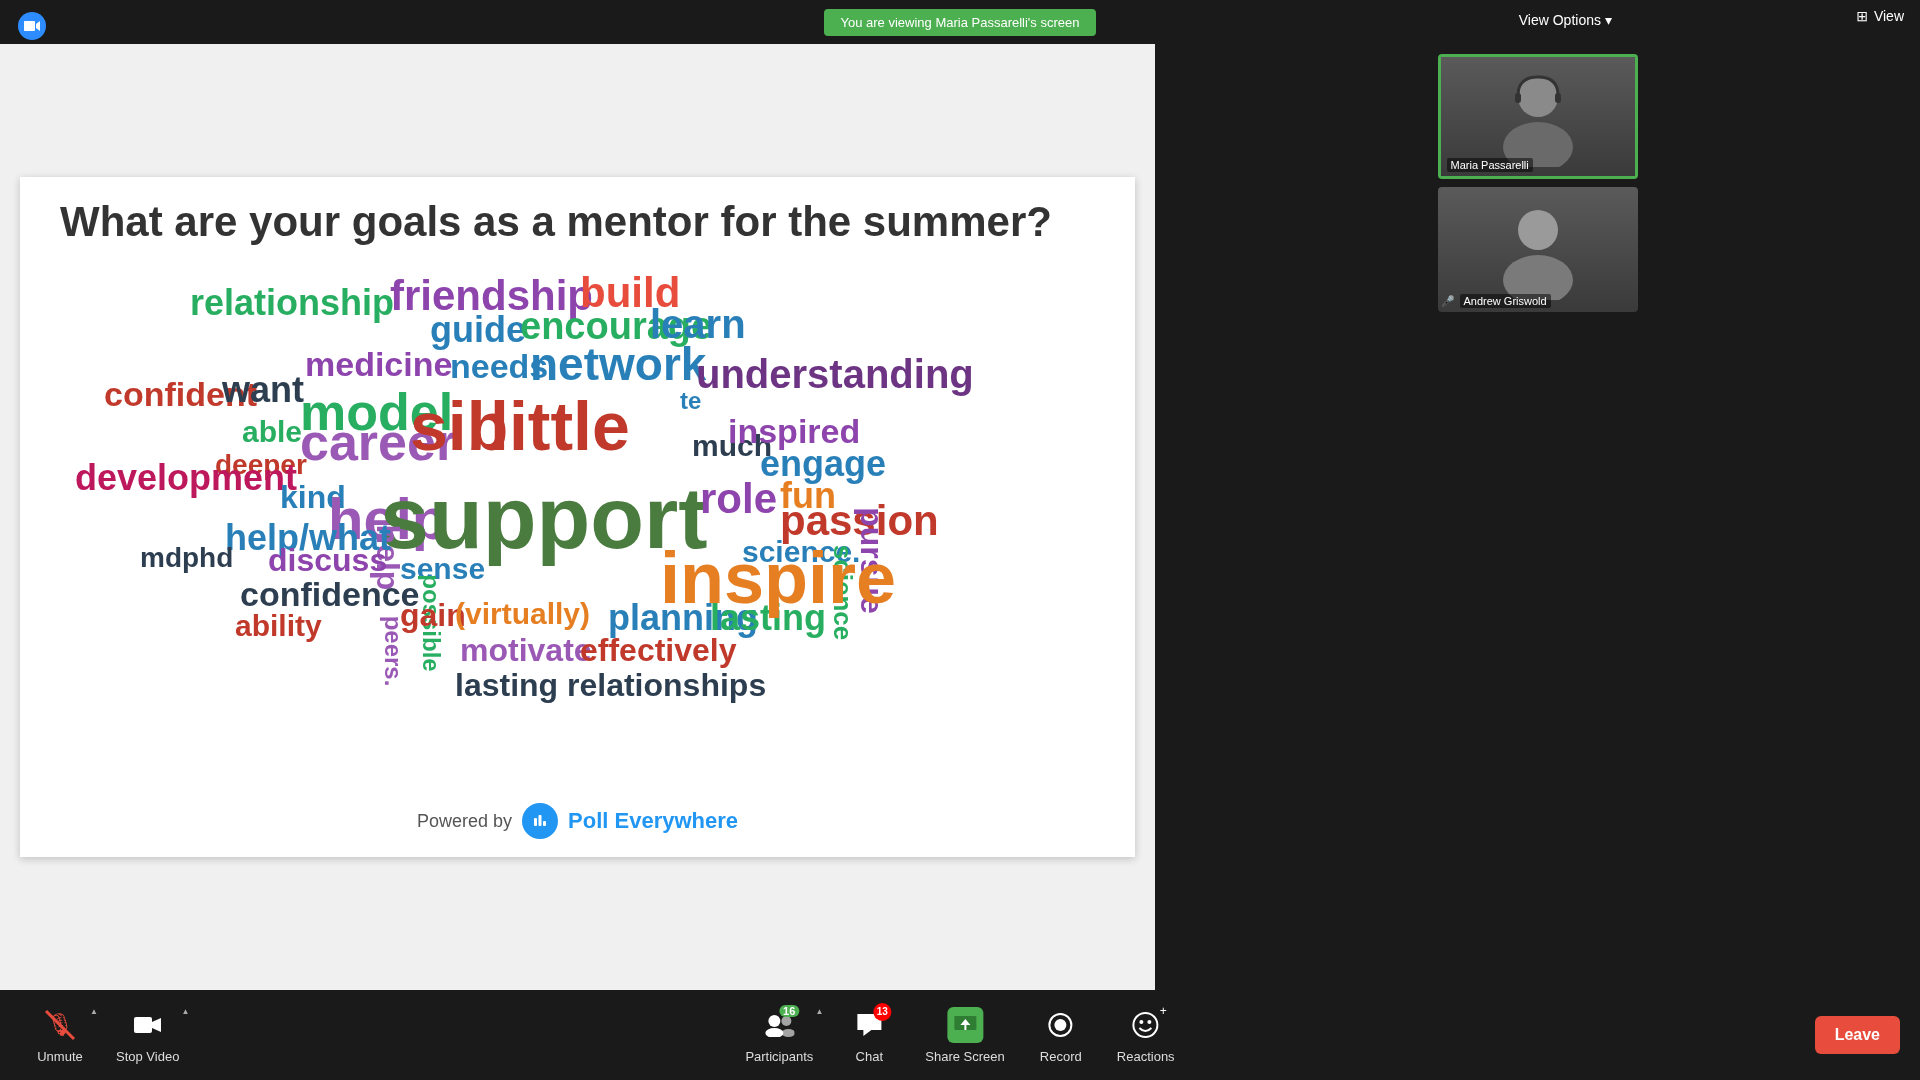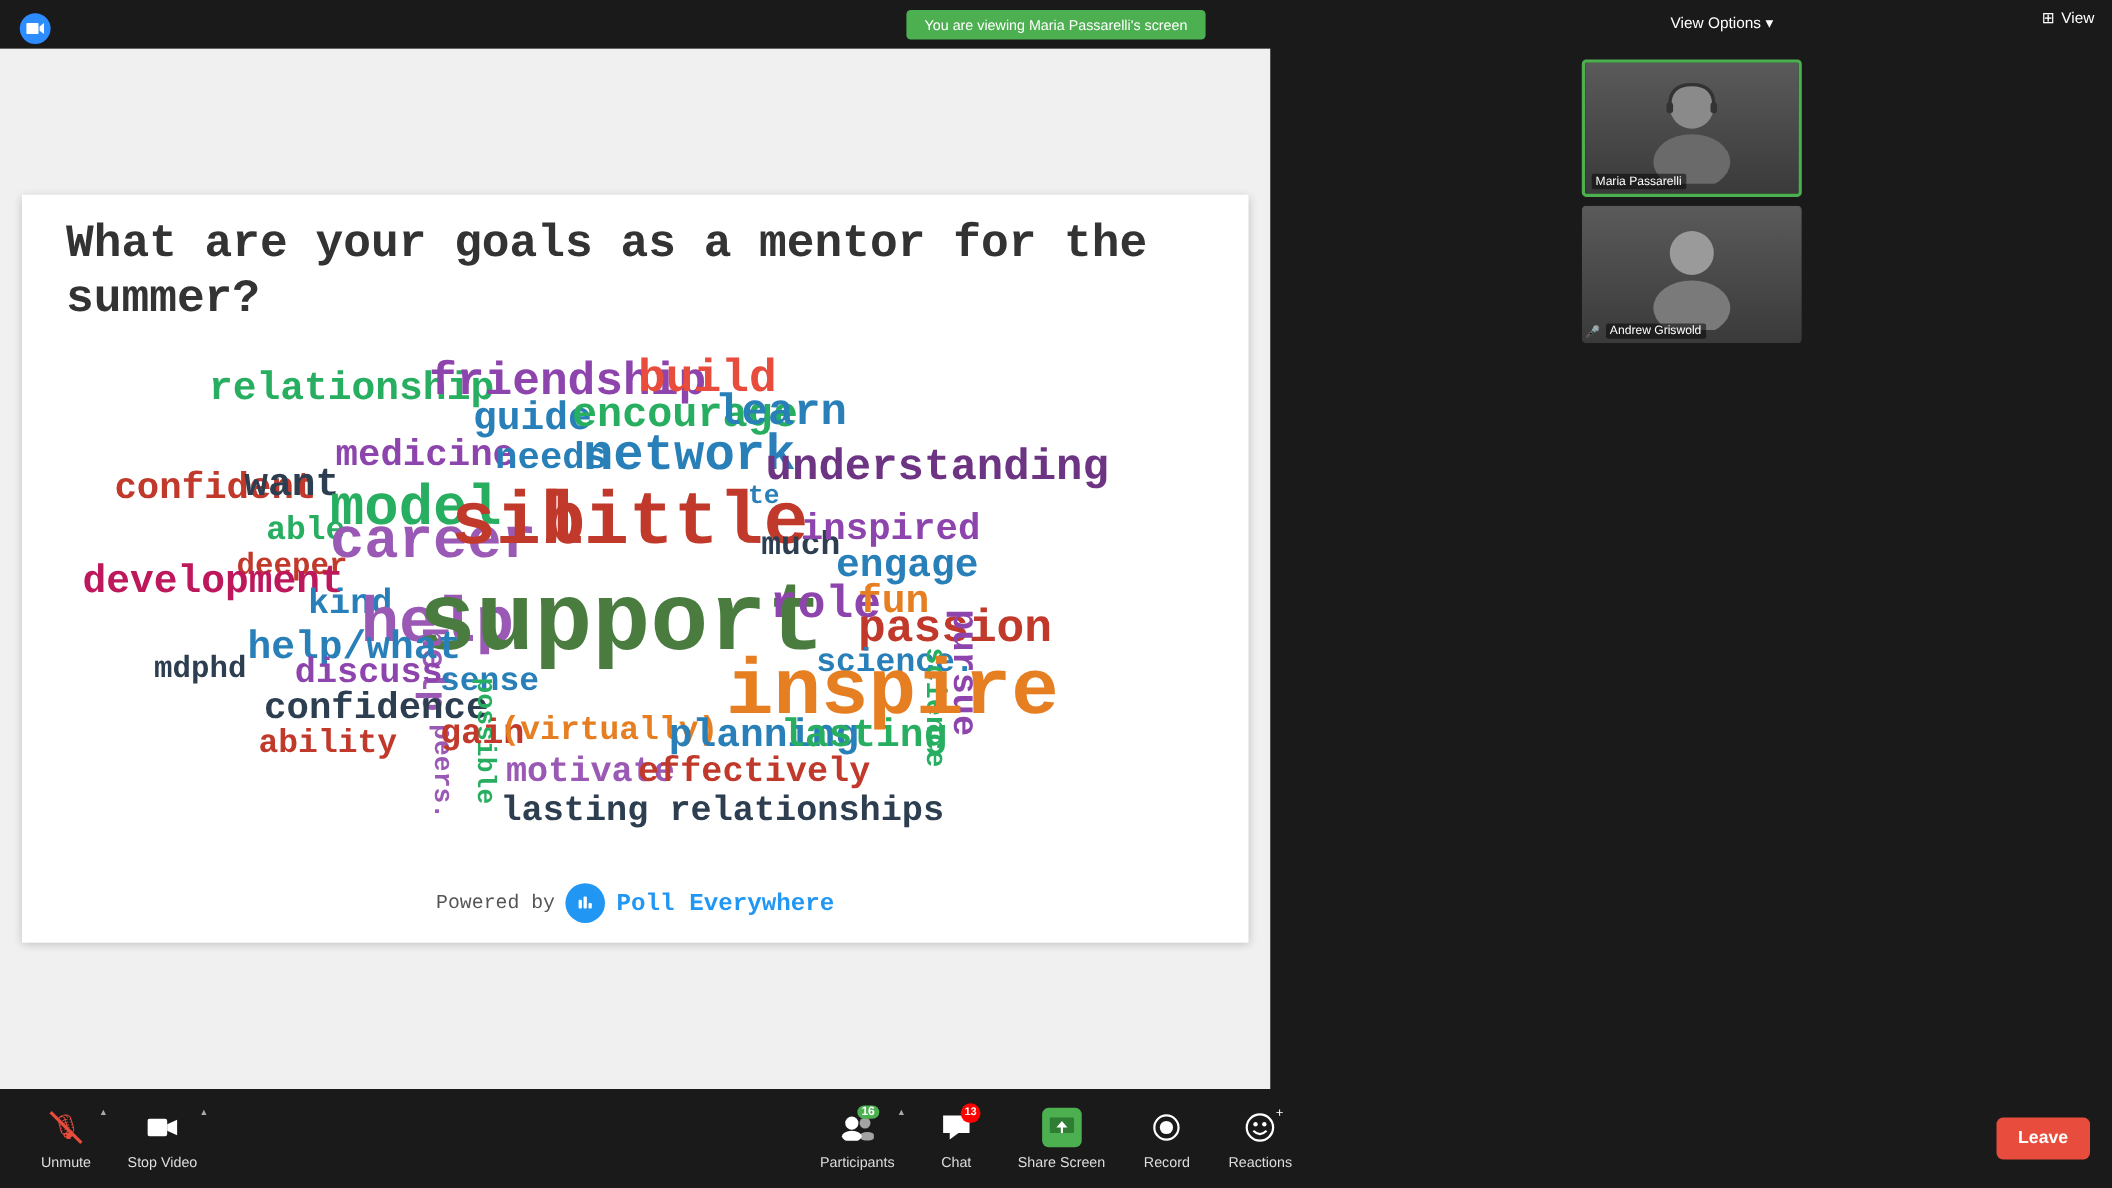--- a/index.html
+++ b/index.html
@@ -86,21 +86,20 @@
     #slide {
       background: white;
       width: 1115px;
       height: 680px;
       position: relative;
       display: flex;
       flex-direction: column;
       align-items: center;
       padding: 20px 40px 10px;
       box-shadow: 0 2px 8px rgba(0,0,0,0.2);
-      font-family: Liberation Mono, monospace;
     }
 
     #slide-title {
       font-size: 42px;
       font-weight: 800;
       color: #333;
       text-align: left;
       width: 100%;
       margin-bottom: 10px;
       line-height: 1.2;

